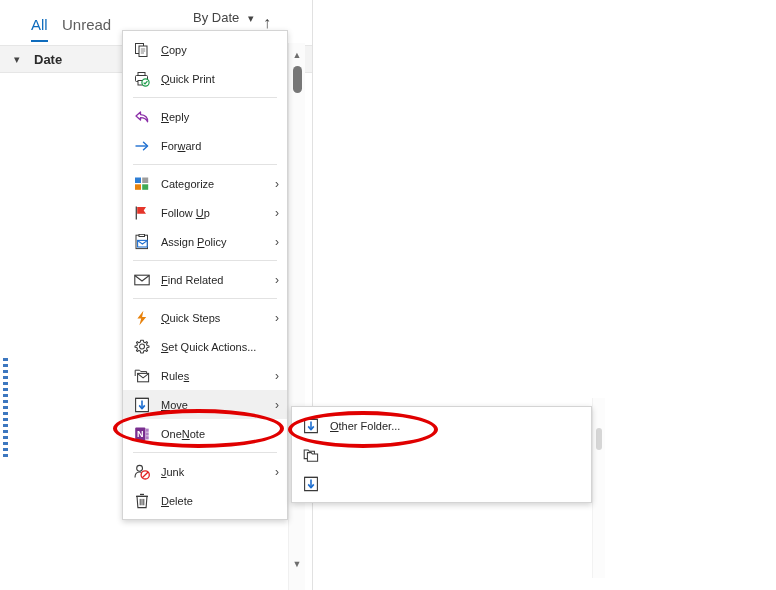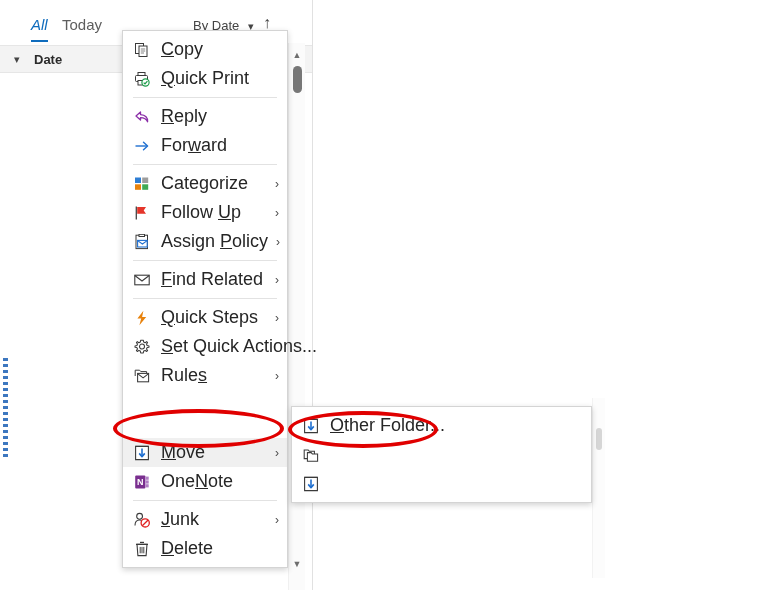--- a/index.html
+++ b/index.html
@@ -45,27 +45,27 @@
     font-size: 15px;
     color: #5e5e5e;
     padding-bottom: 7px;
     cursor: default;
     white-space: nowrap;
   }
   .filter-tab.active {
     color: #0f6cbd;
     border-bottom: 2px solid #0f6cbd;
   }
-  #tab-all  { left: 31px; font-style: italic; }
+  #tab-all  { left: 31px; }
   #tab-unread { left: 62px; }
 
   #sort-control {
     position: absolute;
     left: 193px;
-    top: 18px;
+    top: 10px;
     font-size: 13px;
     color: #444444;
     white-space: nowrap;
   }
   #sort-chevron {
     display: inline-block;
     margin-left: 5px;
     font-size: 11px;
     color: #444;
   }
@@ -197,33 +197,32 @@
     display: flex;
     align-items: center;
     height: 29px;
     padding: 0 6px 0 8px;
     cursor: default;
     white-space: nowrap;
   }
   .menu-item:hover,
   .menu-item.hovered {
     background: #f0f0f0;
-    margin-top: 48px;
   }
   .menu-item .mi-icon {
     width: 22px;
     min-width: 22px;
     height: 20px;
     display: flex;
     align-items: center;
     justify-content: center;
     margin-right: 8px;
   }
   .menu-item .mi-label {
-    font-size: 18px;
+    font-size: 11px;
     color: #262626;
     flex: 1 1 auto;
   }
   .menu-item .mi-label u {
     text-decoration: underline;
   }
   .mi-arrow {
     font-size: 12px;
     color: #4a4a4a;
     margin-left: 8px;
@@ -260,21 +259,21 @@
 </style>
 </head>
 <body>
 
 <div id="app-root">
 
   <div id="list-pane">
 
     <div id="filter-bar">
       <div class="filter-tab active" id="tab-all">All</div>
-      <div class="filter-tab" id="tab-unread">Today</div>
+      <div class="filter-tab" id="tab-unread">Unread</div>
 
       <div id="sort-control">
         <span>By Date</span>
         <span id="sort-chevron">▾</span>
       </div>
       <div id="sort-order-arrow">↑</div>
     </div>
 
     <div id="group-header-today">
       <span id="group-chevron">▾</span>

